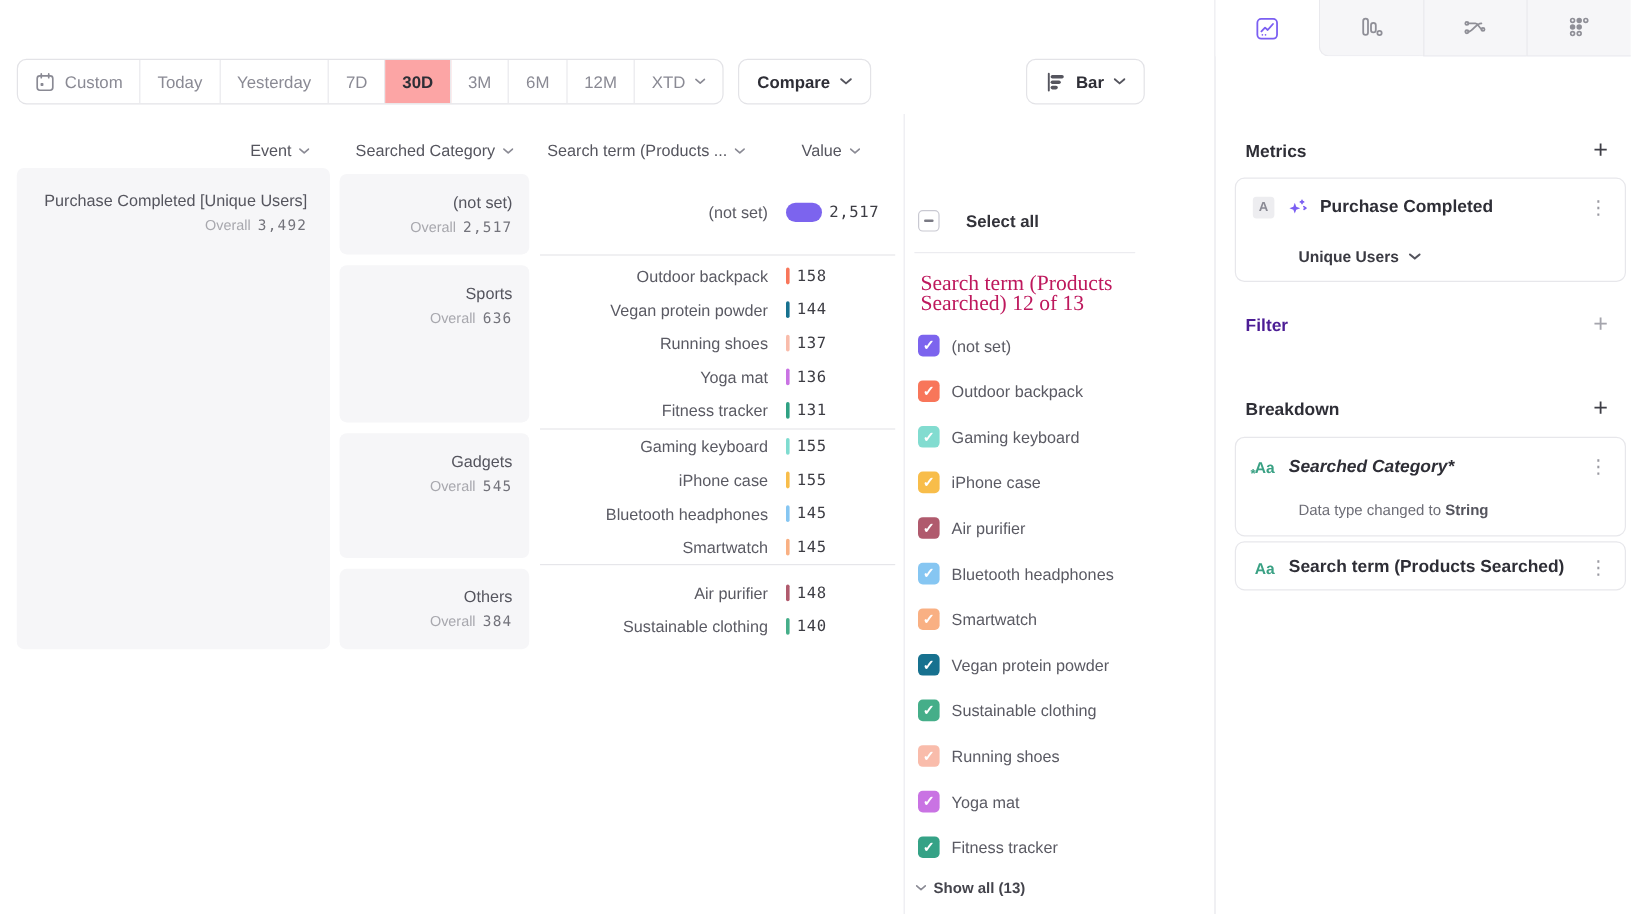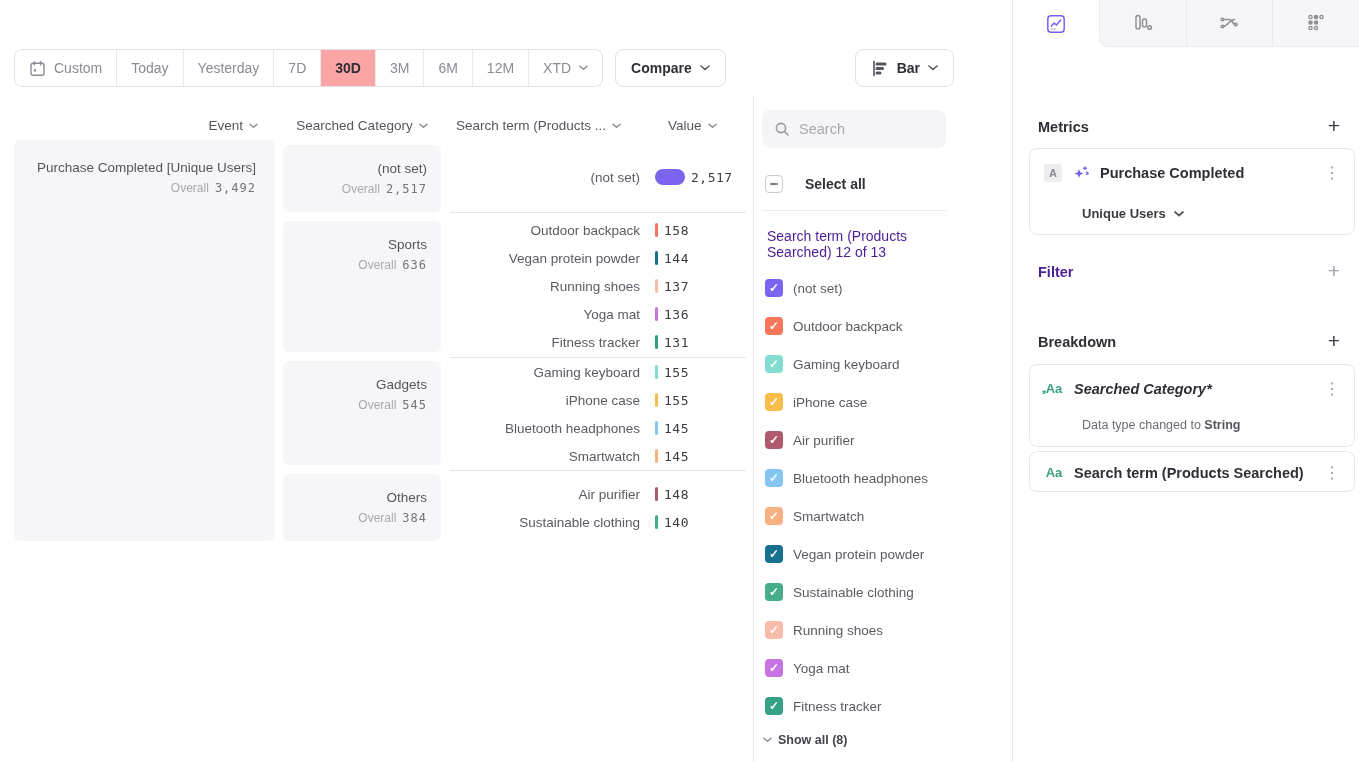--- a/index.html
+++ b/index.html
@@ -44,21 +44,21 @@
   
   .fp-divider { position:absolute; left:753px; top:95px; bottom:0; width:1px; background:#ececf0; }
   .search-box { position:absolute; left:762px; top:110px; width:184px; height:38px; background:#f5f5f7; border-radius:8px; display:flex; align-items:center; gap:9px; padding:0 12px; }
   .search-box input { border:none; background:transparent; outline:none; width:100%; font-size:14.5px; color:#55555e; font-family:inherit; }
   .search-box input::placeholder { color:#a8a8b0; }
   .select-all { position:absolute; left:765px; top:175px; display:flex; align-items:center; gap:22px; cursor:pointer; }
   .cb-ind { width:18px; height:18px; border:1.5px solid #c9c9d2; border-radius:4px; background:#fff; display:flex; align-items:center; justify-content:center; }
   .cb-ind::after { content:''; width:8px; height:2px; background:#7a7a84; border-radius:1px; }
   .select-all-label { font-size:14px; font-weight:700; color:#33333a; }
   .fp-hr { position:absolute; left:762px; top:210px; width:184px; height:1px; background:#ececf0; }
-  .list-label { position:absolute; left:767px; top:228px; width:172px; font-size:14px; line-height:16px; color:#4c1d95; }
+  .list-label { position:absolute; left:767px; top:228px; width:172px; font-size:18px; line-height:16px; color:#be185d;font-family:Liberation Serif, serif; }
   .fp-list { position:absolute; left:765px; top:279px; }
   .fp-item { display:flex; align-items:center; gap:10px; height:18px; margin-bottom:20px; cursor:pointer; }
   .cb { width:18px; height:18px; border-radius:4px; color:#fff; font-size:12px; font-weight:700; line-height:1; display:flex; align-items:center; justify-content:center; flex:none; }
   .fp-item-label { font-size:13.5px; color:#5a5a63; white-space:nowrap; }
   .show-all { position:absolute; left:763px; top:733px; display:flex; align-items:center; gap:6px; font-size:12.5px; font-weight:700; color:#44444c; cursor:pointer; }
   .show-all .chev-wrap { color:#8a8a94; display:flex; }
 
   
   .side-tabs { position:relative; height:38px; border-bottom:1px solid #ececf0; display:flex; align-items:center; gap:24px; padding-left:13px; }
   .tab-query { font-size:14px; font-weight:700; color:#5b48e8; cursor:pointer; }
@@ -279,29 +279,20 @@
           <span class="term-name">Sustainable clothing</span>
           <span class="term-bar" style="background: rgb(69, 174, 137); width: 3px; height: 14px;"></span>
           <span class="term-val">140</span>
         </div>
         <div class="group-div" style="top: 212px;"></div>
         <div class="group-div" style="top: 357px;"></div>
         <div class="group-div" style="top: 470px;"></div>
       </div>
 
     <div class="fp-divider"></div>
-    <div class="search-box">
-      <span style="display:flex">
-        <svg width="16" height="16" viewBox="0 0 16 16" fill="none" stroke="#9a9aa2" stroke-width="1.6" stroke-linecap="round">
-          <circle cx="7" cy="7" r="4.6"></circle>
-            <path d="M10.6 10.6L14 14"></path>
-        </svg>
-      </span>
-      <input placeholder="Search" style="">
-    </div>
     <div class="select-all">
       <span class="cb-ind"></span>
       <span class="select-all-label">Select all</span>
     </div>
     <div class="fp-hr"></div>
     <div class="list-label">Search term (Products Searched) 12 of 13</div>
     <div class="fp-list" id="fp-list">
         <div class="fp-item">
           <span class="cb" style="background: rgb(124, 100, 238);">✓</span>
           <span class="fp-item-label">(not set)</span>
@@ -350,21 +341,21 @@
           <span class="cb" style="background: rgb(53, 162, 134);">✓</span>
           <span class="fp-item-label">Fitness tracker</span>
         </div>
       </div>
     <div class="show-all">
       <span class="chev-wrap">
           <svg class="chev" width="9" height="6" viewBox="0 0 10 6">
             <path d="M1 1l4 3.5L9 1" fill="none" stroke="currentColor" stroke-width="1.5" stroke-linecap="round" stroke-linejoin="round"></path>
           </svg>
         </span>
-      <span>Show all (8)</span>
+      <span>Show all (13)</span>
     </div>
   </div>
 
   <div class="side">
 
     <div class="icon-strip">
       <div class="icon-cell active">
         <span style="display:flex">
           <svg width="20" height="20" viewBox="0 0 20 20" fill="none" stroke="#7b5ff2" stroke-width="1.5" stroke-linecap="round" stroke-linejoin="round">
             <rect x="1.8" y="1.8" width="16.4" height="16.4" rx="3.2"></rect>

